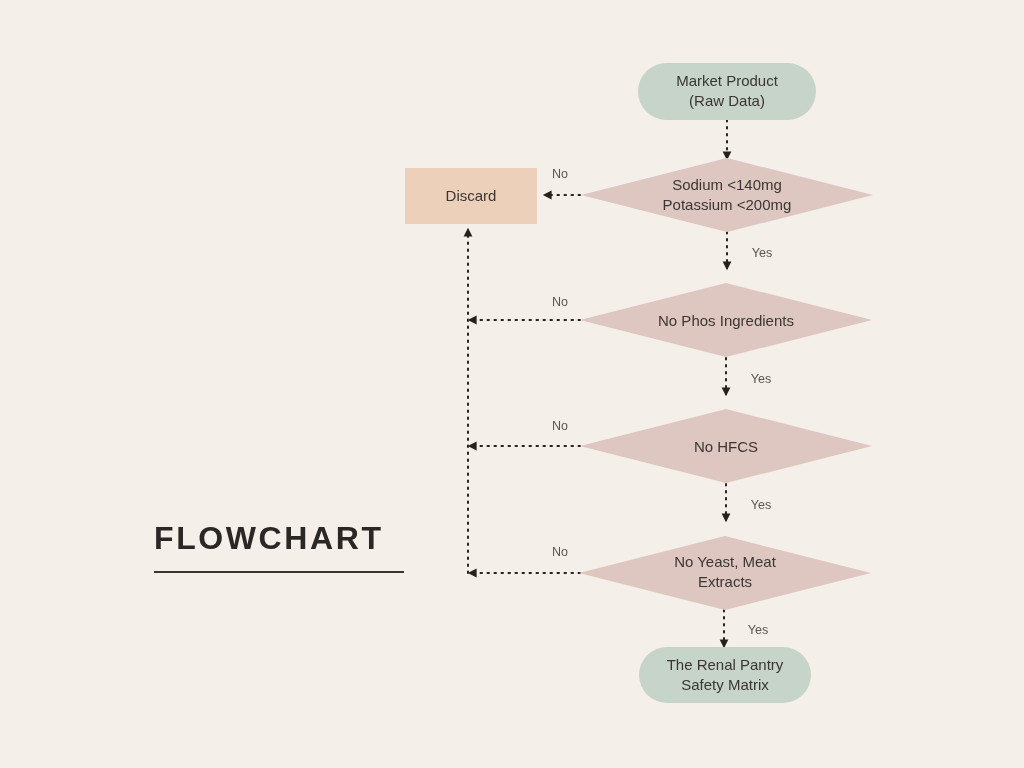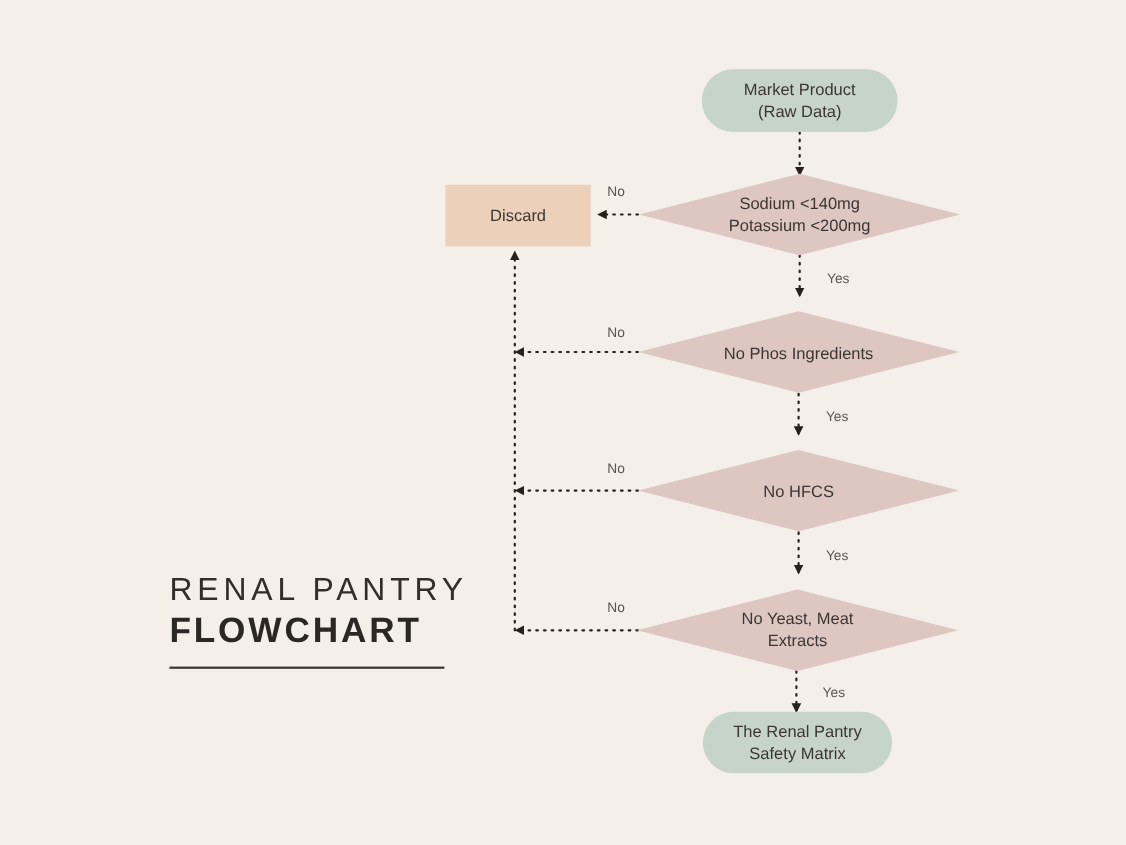--- a/index.html
+++ b/index.html
@@ -153,18 +153,17 @@
       <text class="edge-label" x="560" y="556" text-anchor="middle">No</text>
 
       <text class="edge-label" x="762" y="257" text-anchor="middle">Yes</text>
       <text class="edge-label" x="761" y="383" text-anchor="middle">Yes</text>
       <text class="edge-label" x="761" y="509" text-anchor="middle">Yes</text>
       <text class="edge-label" x="758" y="634" text-anchor="middle">Yes</text>
     </g>
   </svg>
 
   <div class="title-block">
-    <div class="title-line1">RENAL PANTRY</div>
     <div class="title-line2">FLOWCHART</div>
     <div class="title-rule"></div>
   </div>
 
 </div>
 
 </body></html>

